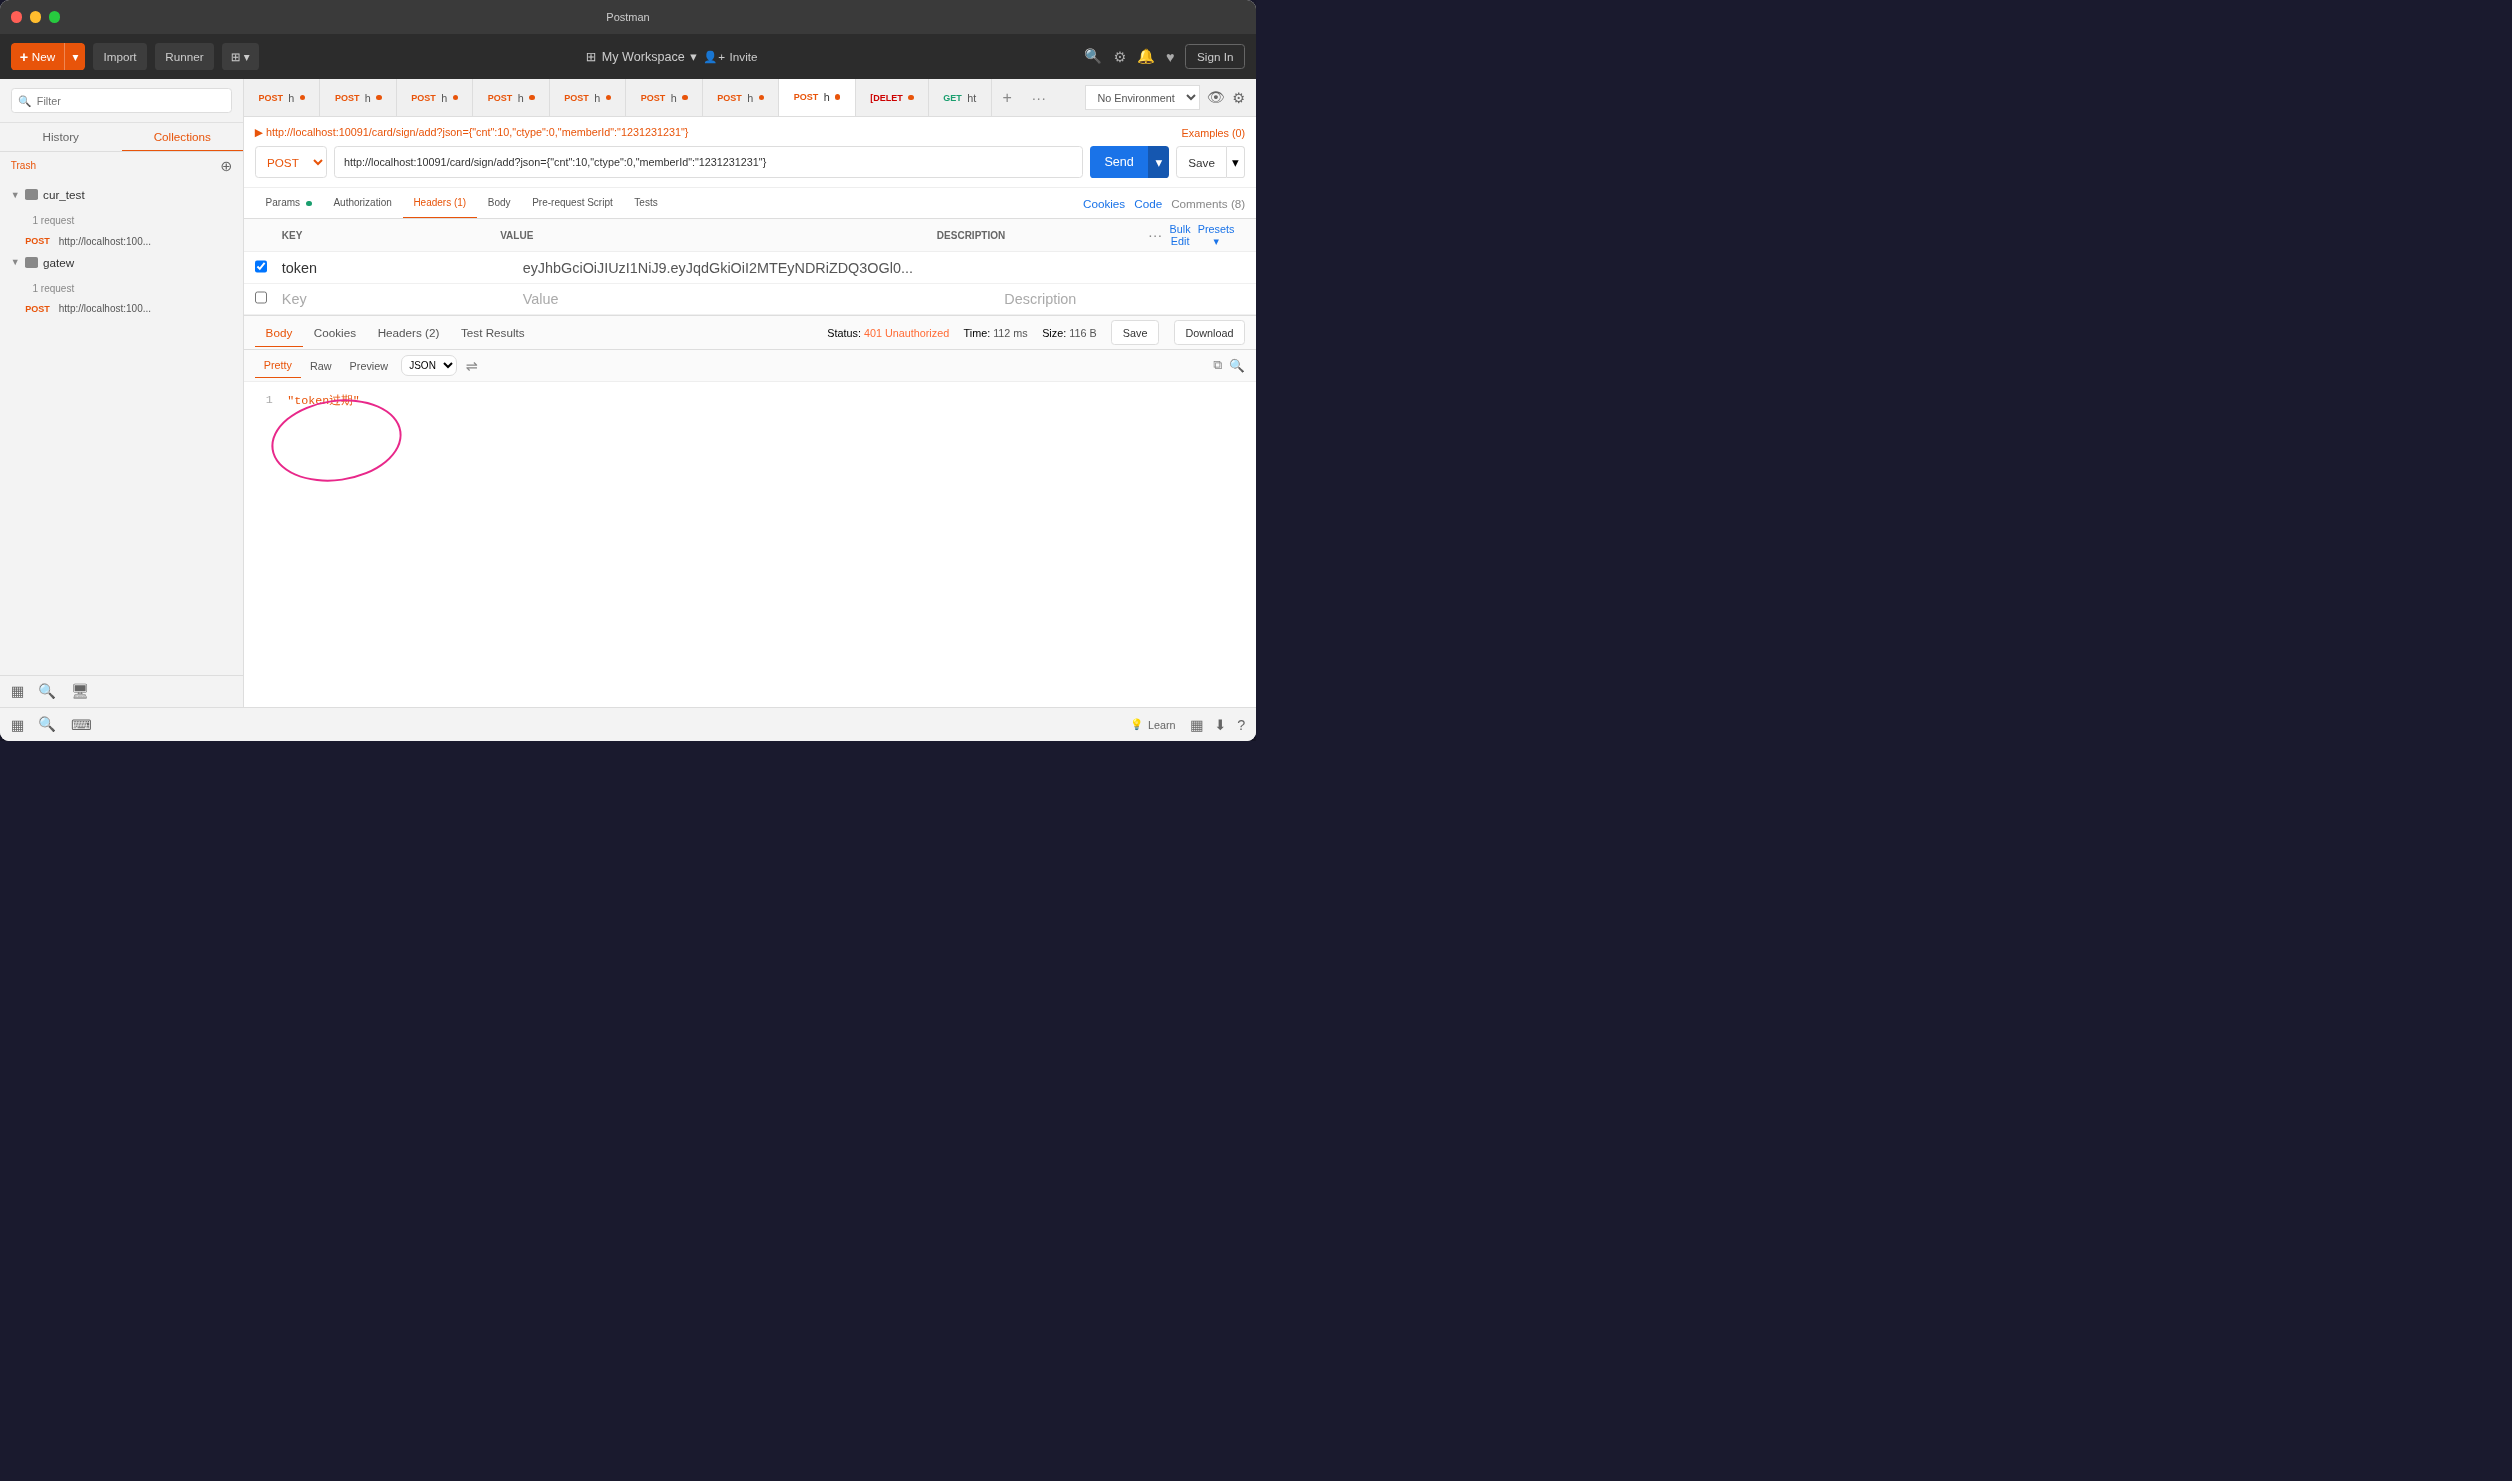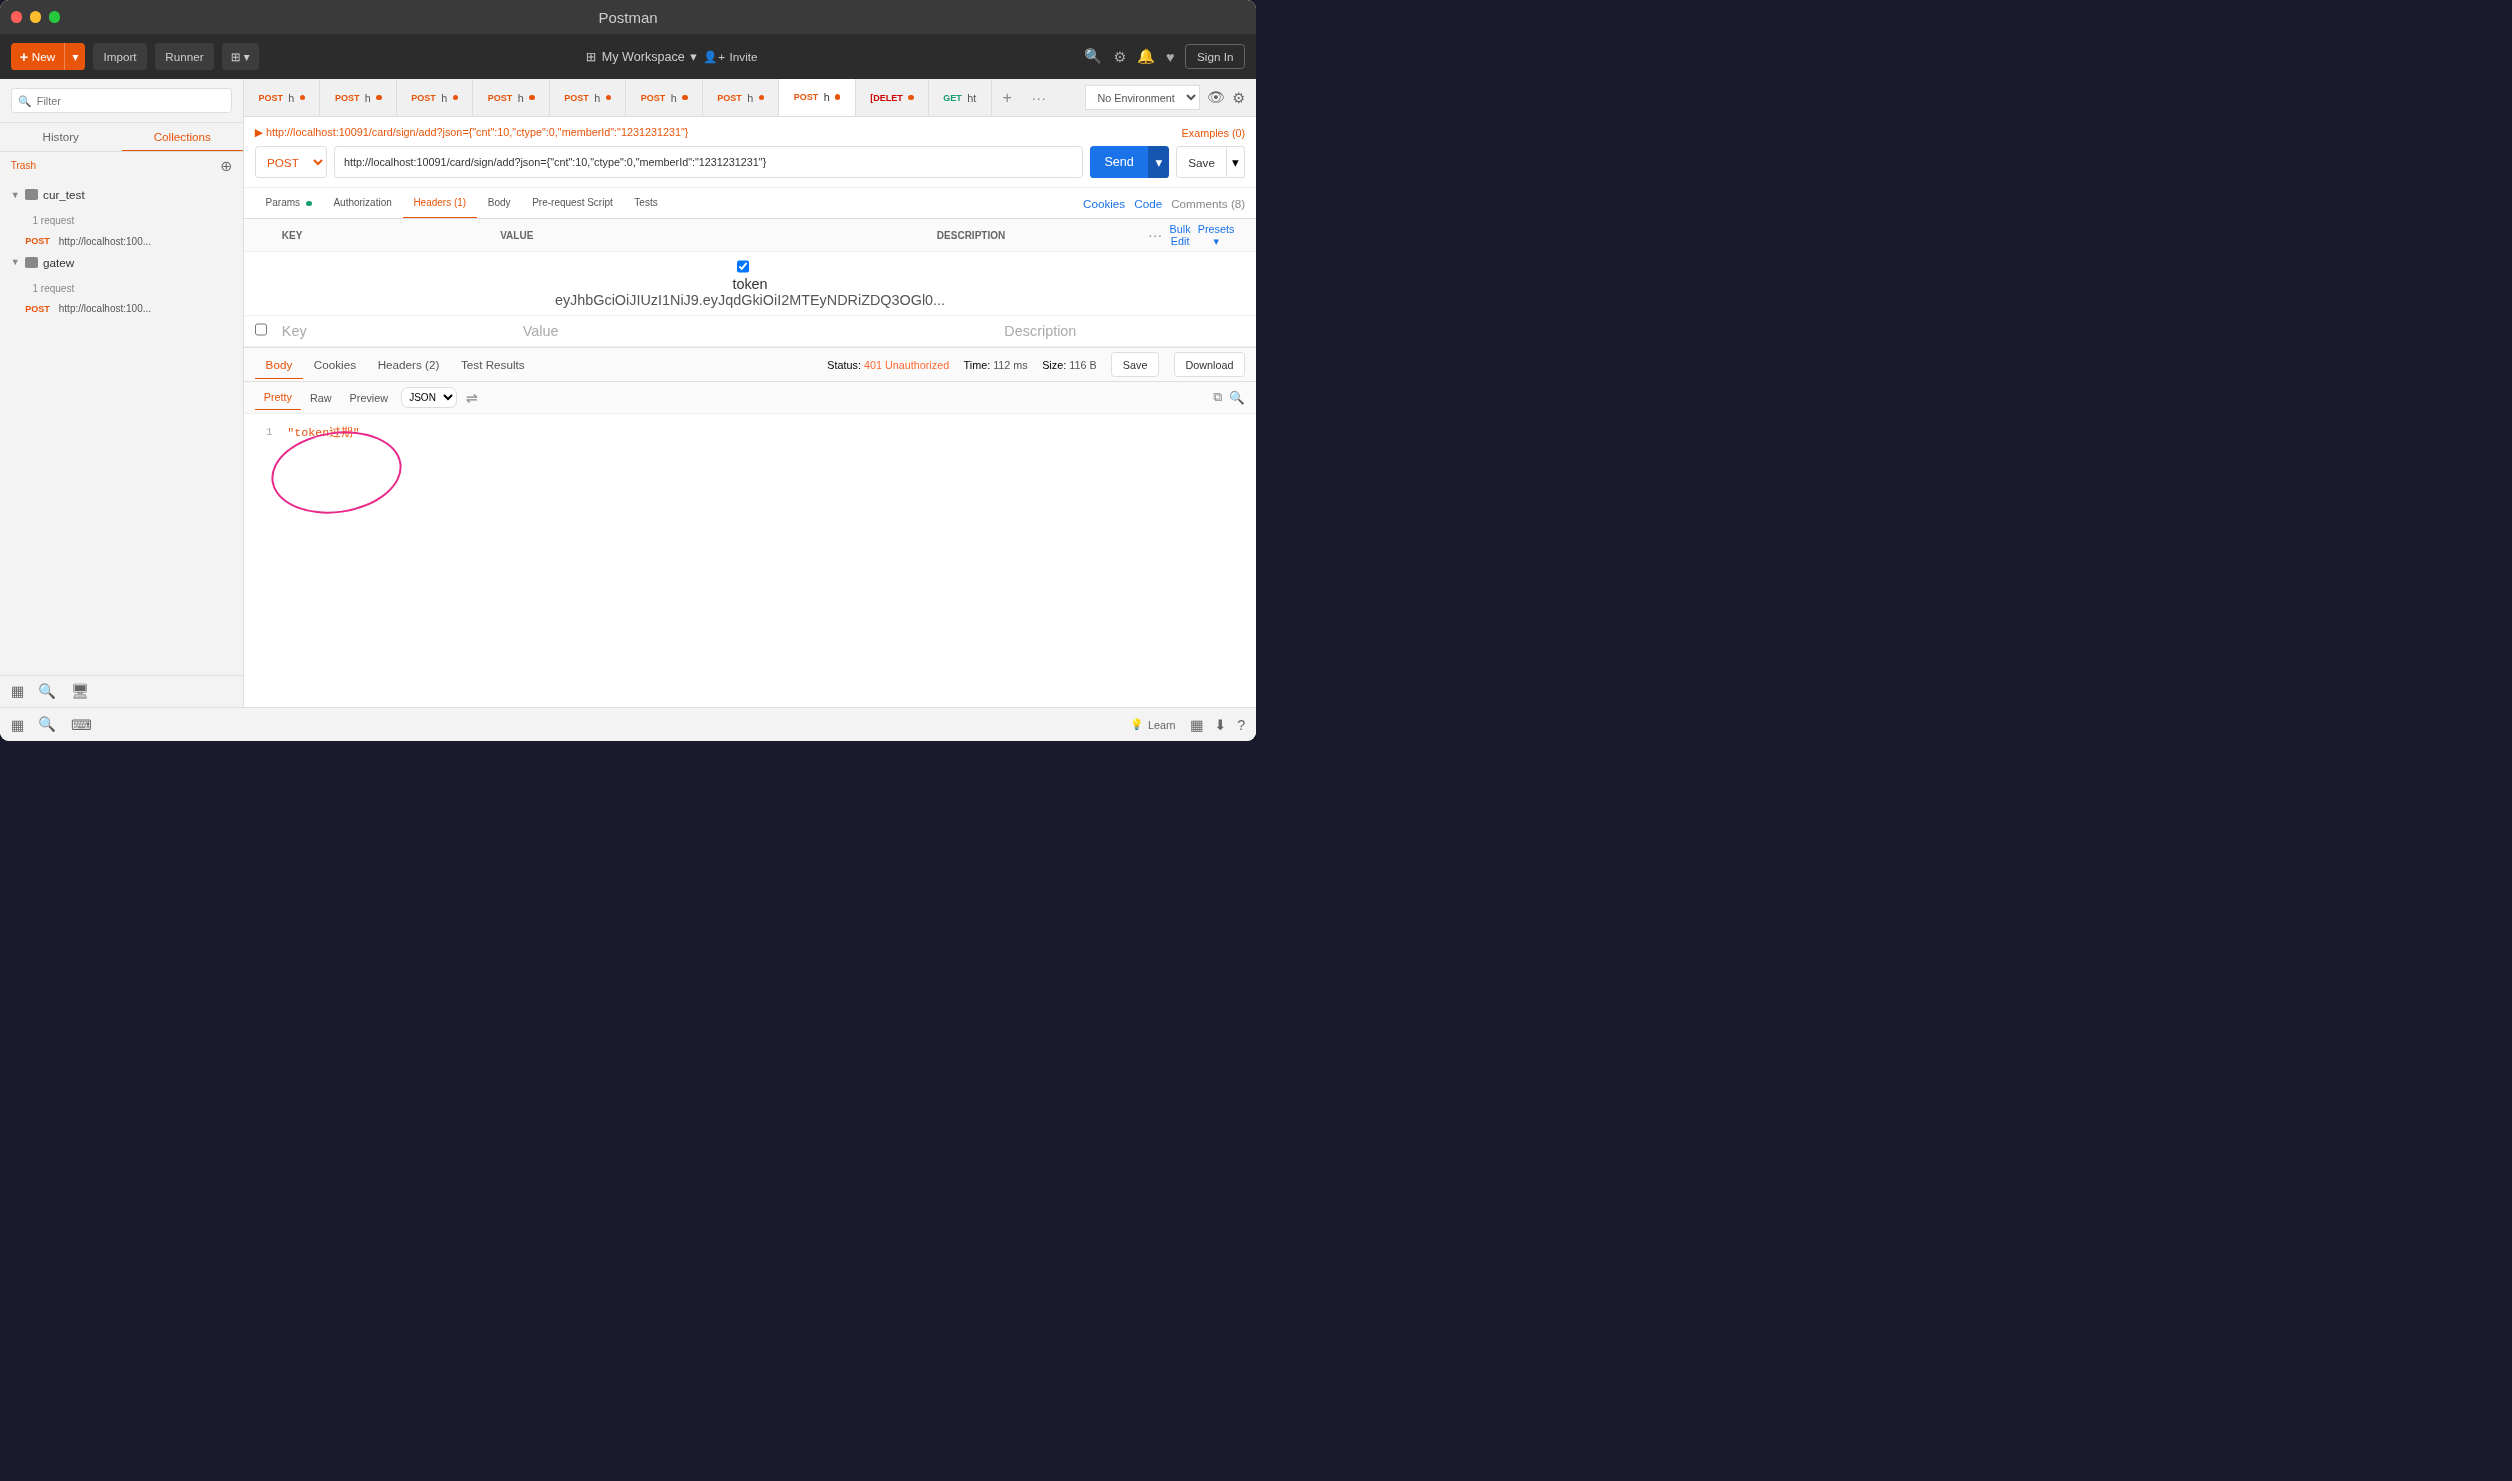--- a/index.html
+++ b/index.html
@@ -8,21 +8,21 @@
     
     .window { width: 100%; height: 100%; background: #f5f5f5; border-radius: 9px; overflow: hidden; display: flex; flex-direction: column; box-shadow: 0 18px 54px rgba(0,0,0,0.5); }
 
     
     .titlebar { background: #3a3a3a; height: 34px; display: flex; align-items: center; padding: 0 10.8px; flex-shrink: 0; position: relative; }
     .traffic-lights { display: flex; gap: 7.2px; }
     .tl { width: 11.7px; height: 11.7px; border-radius: 50%; }
     .tl-red { background: #ff5f56; }
     .tl-yellow { background: #ffbd2e; }
     .tl-green { background: #27c93f; }
-    .titlebar-title { position: absolute; left: 50%; transform: translateX(-50%); color: #ccc; font-size: 15px; }
+    .titlebar-title { position: absolute; left: 50%; transform: translateX(-50%); color: #ccc; font-size: 11px; }
 
     
     .topbar { background: #2c2c2c; height: 45px; display: flex; align-items: center; padding: 0 10.8px; gap: 7.2px; flex-shrink: 0; }
     .btn-new { background: #e8540a; color: white; border: none; border-radius: 3.6px; height: 27px; padding: 0 9px; font-size: 11.7px; font-weight: 500; cursor: pointer; display: flex; align-items: center; gap: 5.4px; }
     .btn-topbar { background: #3d3d3d; color: #ccc; border: none; border-radius: 3.6px; height: 27px; padding: 0 10.8px; font-size: 11.7px; cursor: pointer; }
     .topbar-center { flex: 1; display: flex; justify-content: center; align-items: center; gap: 7.2px; }
     .workspace-btn { background: none; border: none; color: #ccc; font-size: 12.6px; cursor: pointer; display: flex; align-items: center; gap: 5.4px; }
     .invite-btn { background: none; border: none; color: #ccc; font-size: 11.7px; cursor: pointer; display: flex; align-items: center; gap: 4.5px; }
     .topbar-right { display: flex; align-items: center; gap: 10.8px; }
     .icon-btn { background: none; border: none; color: #aaa; font-size: 14.4px; cursor: pointer; }
@@ -366,21 +366,21 @@
           <div class="th-actions" style="display:flex; gap:7.2px; align-items:center; justify-content:flex-end; padding-right:10.8px;">
             <span style="color:#888;">···</span>
             <button class="bulk-edit-btn">Bulk Edit</button>
             <button class="presets-btn">
               <span>Presets</span>
               <span>▾</span>
             </button>
           </div>
         </div>
 
-        <div style="display:flex; align-items:center; padding:7.2px 10.8px; border-bottom:0.9px solid #f0f0f0;flex-direction:column;">
+        <div style="display:flex; align-items:center; padding:7.2px 10.8px; border-bottom:0.9px solid #f0f0f0;">
           <div style="width:27px;">
             <input type="checkbox" checked="" class="checkbox" style="">
           </div>
           <div style="flex:1;">
             <span class="key-col">token</span>
           </div>
           <div style="flex:2;">
             <span class="value-col">eyJhbGciOiJIUzI1NiJ9.eyJqdGkiOiI2MTEyNDRiZDQ3OGl0...</span>
           </div>
           <div style="flex:1;">

